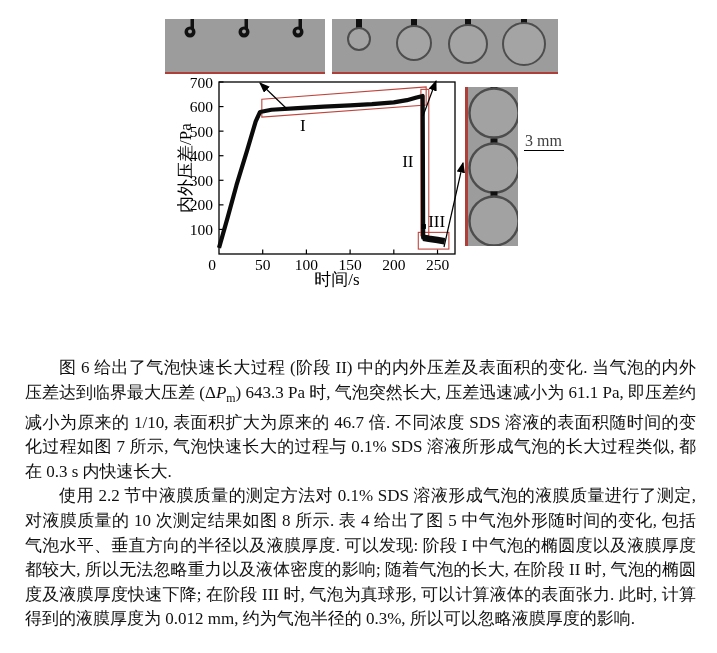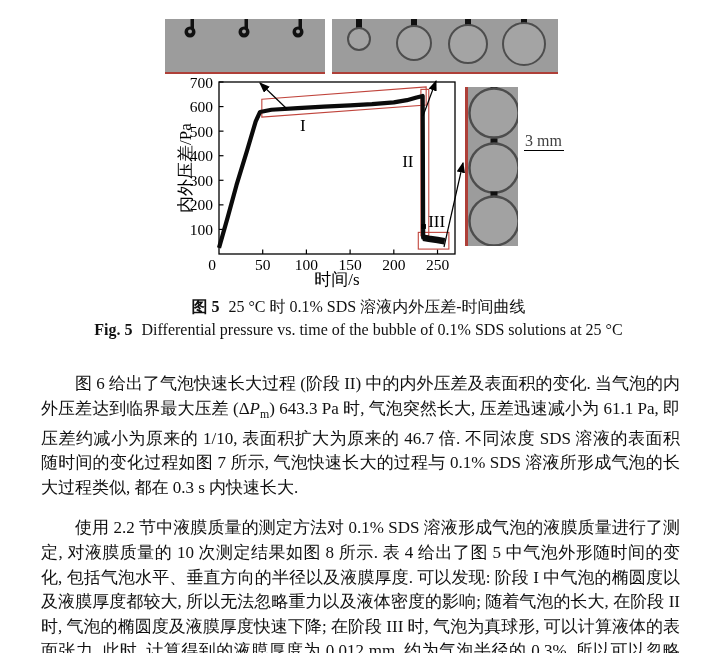--- a/index.html
+++ b/index.html
@@ -21,21 +21,21 @@
   #figsvg text.phase{font:17px "Liberation Serif",serif;fill:#000;}
   #figsvg text.axl{font:17px "Liberation Serif",serif;fill:#000;}
   
   .caption{position:absolute;top:297px;left:0;width:717px;text-align:center;}
   .cap-zh{font-size:16px;}
   .cap-en{font-size:16px;margin-top:3px;}
   .caption .b{font-weight:bold;margin-right:9px;}
   
   .bodytext{position:absolute;top:356px;left:25px;width:671px;font-size:17px;
             line-height:24.6px;text-align:justify;}
-  .bodytext p{margin:16px;text-indent:2em;}
+  .bodytext p{margin:0;text-indent:2em;}
   .bodytext sub{font-size:70%;}
 </style>
 </head>
 <body>
 
 <div class="page">
 
   <div>
     <div class="strip strip-left">
       <svg class="stripfill" id="strip-left-svg">
@@ -118,27 +118,19 @@
         <rect x="421.1333333333333" y="224.07999999999998" width="4.8" height="4.8" fill="#000"></rect>
         <text x="302.9111111111111" y="131.14285714285714" text-anchor="middle" class="phase">I</text>
         <text x="407.8" y="166.77142857142857" text-anchor="middle" class="phase">II</text>
         <text x="436.64444444444445" y="227.46285714285713" text-anchor="middle" class="phase">III</text>
         <line x1="287" y1="109" x2="260" y2="83" stroke="#000" stroke-width="1.2" marker-end="url(#ah)"></line>
         <line x1="423" y1="116" x2="436" y2="81" stroke="#000" stroke-width="1.2" marker-end="url(#ah)"></line>
         <line x1="444" y1="247" x2="463" y2="163" stroke="#000" stroke-width="1.2" marker-end="url(#ah)"></line>
       </svg>
   </div>
 
-  <div class="caption">
-    <div class="cap-zh">
-      <span class="b">图 5</span><span>25 °C 时 0.1% SDS 溶液内外压差-时间曲线</span>
-    </div>
-    <div class="cap-en">
-      <span class="b">Fig. 5</span><span>Differential pressure vs. time of the bubble of 0.1% SDS solutions at 25 °C</span>
-    </div>
-  </div>
 
   <div class="bodytext">
     <p>图 6 给出了气泡快速长大过程 (阶段 II) 中的内外压差及表面积的变化. 当气泡的内外压差达到临界最大压差 (Δ<i>P</i><sub>m</sub>) 643.3 Pa 时, 气泡突然长大, 压差迅速减小为 61.1 Pa, 即压差约减小为原来的 1/10, 表面积扩大为原来的 46.7 倍. 不同浓度 SDS 溶液的表面积随时间的变化过程如图 7 所示, 气泡快速长大的过程与 0.1% SDS 溶液所形成气泡的长大过程类似, 都在 0.3 s 内快速长大.</p>
     <p>使用 2.2 节中液膜质量的测定方法对 0.1% SDS 溶液形成气泡的液膜质量进行了测定, 对液膜质量的 10 次测定结果如图 8 所示. 表 4 给出了图 5 中气泡外形随时间的变化, 包括气泡水平、垂直方向的半径以及液膜厚度. 可以发现: 阶段 I 中气泡的椭圆度以及液膜厚度都较大, 所以无法忽略重力以及液体密度的影响; 随着气泡的长大, 在阶段 II 时, 气泡的椭圆度及液膜厚度快速下降; 在阶段 III 时, 气泡为真球形, 可以计算液体的表面张力. 此时, 计算得到的液膜厚度为 0.012 mm, 约为气泡半径的 0.3%, 所以可以忽略液膜厚度的影响.</p>
   </div>
 
 </div>
 
 </body></html>

